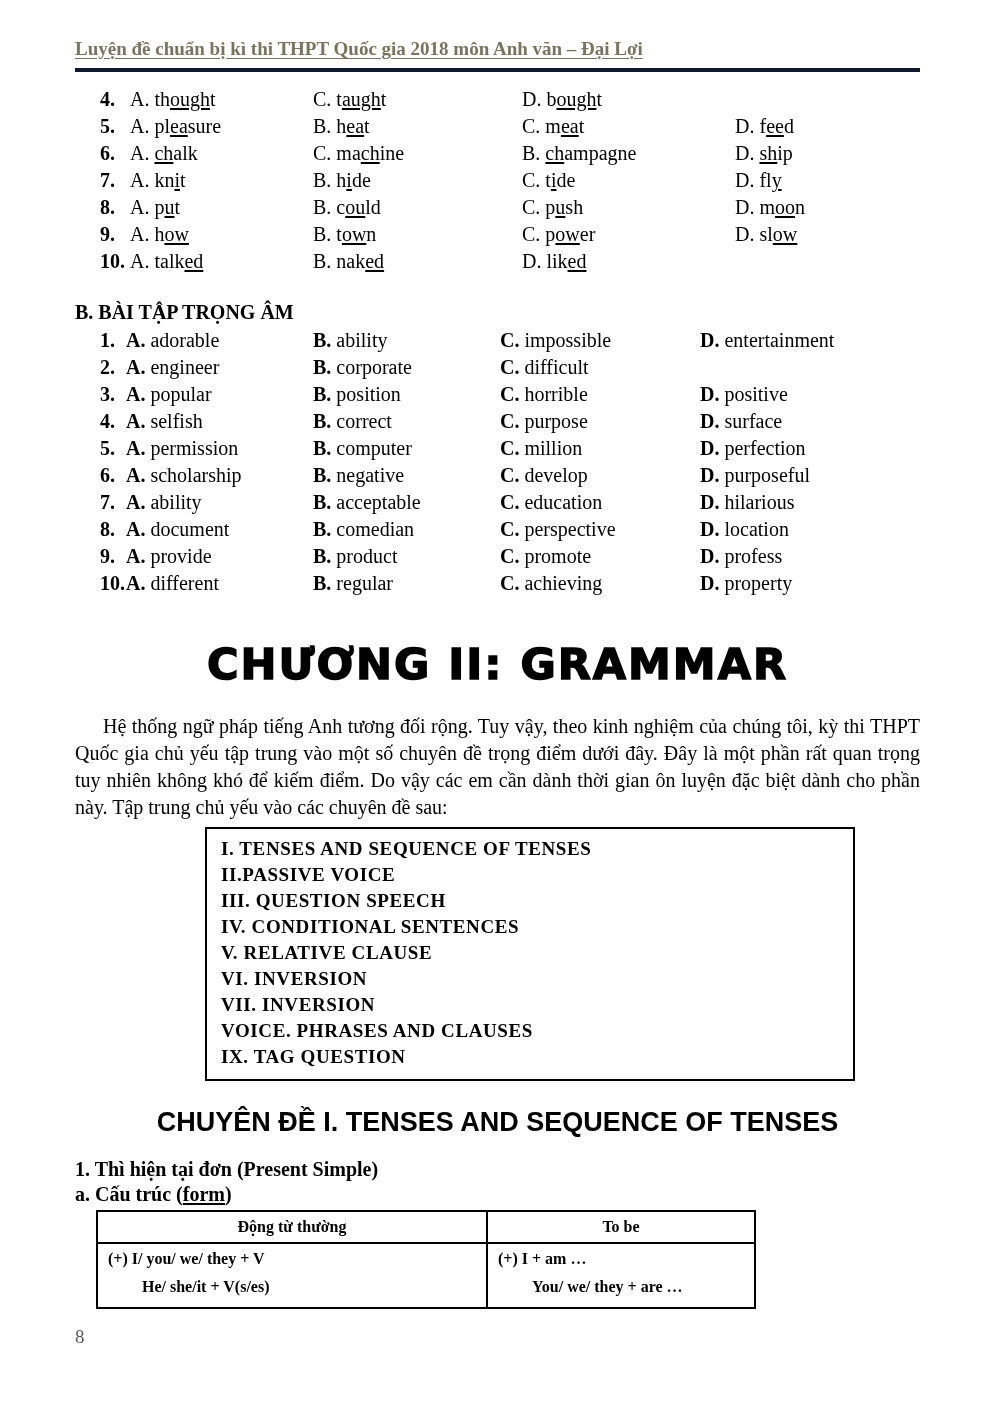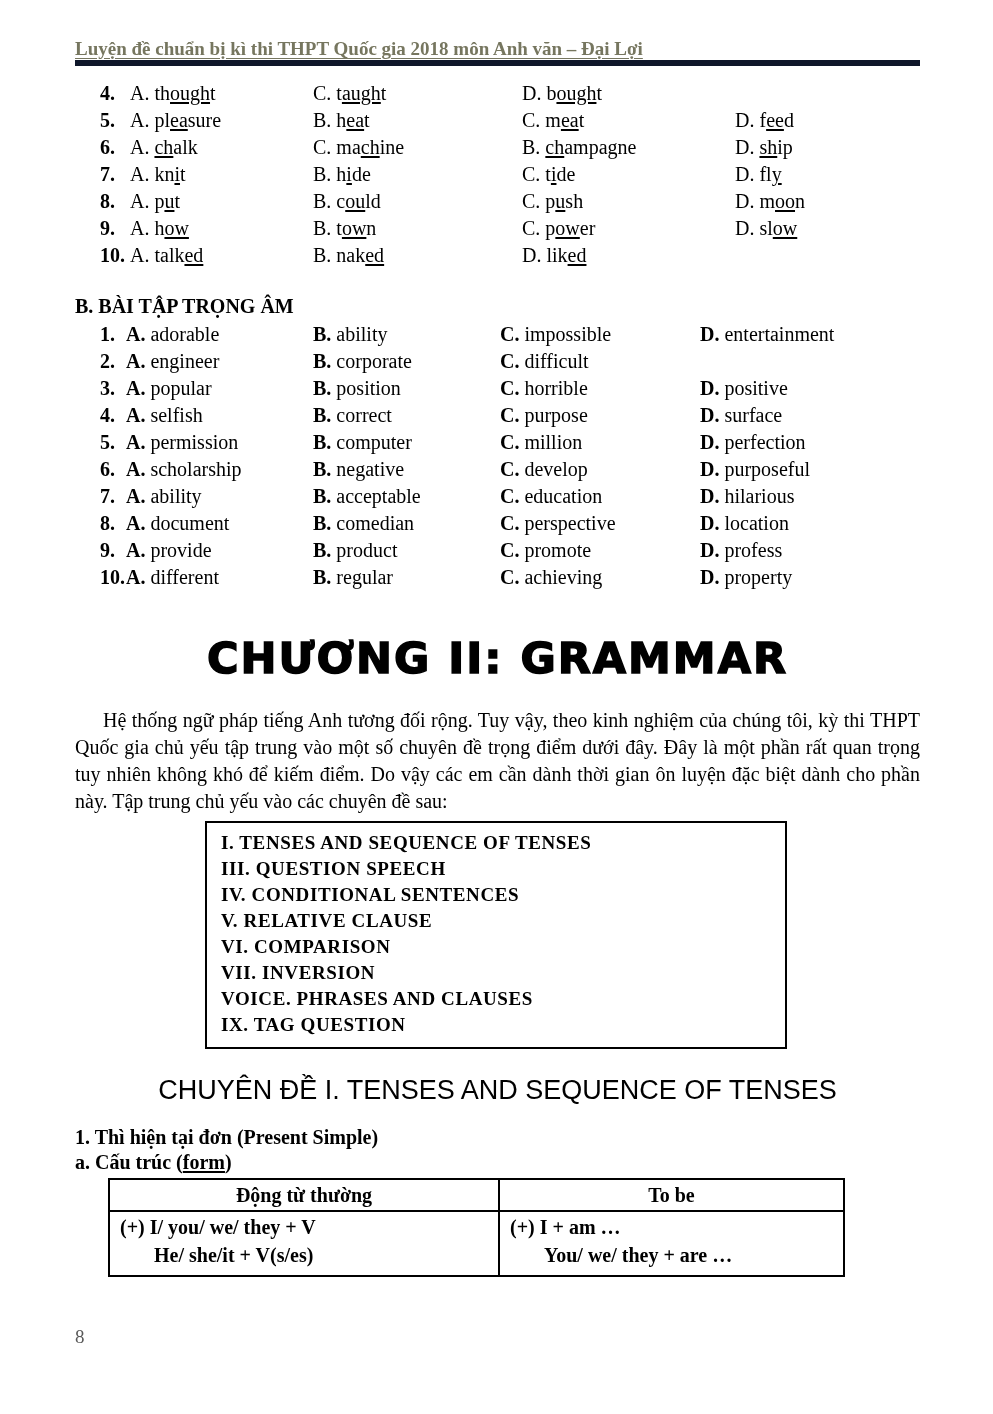--- a/index.html
+++ b/index.html
@@ -1,51 +1,51 @@
 <!DOCTYPE html>
 <html lang="vi"><head>
 <meta charset="utf-8">
 <style>
   html,body{margin:0;padding:0;}
   body{width:993px;height:1414px;background:#ffffff;color:#000;font-family:"Liberation Serif",serif;}
   .page{position:relative;width:993px;height:1414px;padding:38px 73px 0 75px;box-sizing:border-box;overflow:hidden;background:#fff;}
 
   
-  .header{border-bottom:6px solid #0f172a;padding-bottom:0;}
+  .header{border-bottom:4px solid #0f172a;padding-bottom:8px;}
   .header-title{font-weight:bold;font-size:19px;color:#76765f;text-decoration:underline;text-decoration-color:#76765f;text-underline-offset:3px;}
 
   
   .questions{padding-left:25px;font-size:20px;}
   #pron-questions{margin-top:14px;}
   #stress-questions{margin-top:3px;}
   .question-row{display:grid;line-height:27px;white-space:nowrap;}
   .pron-grid{grid-template-columns:30px 183px 209px 213px 1fr;}
   .stress-grid{grid-template-columns:26px 187px 187px 200px 1fr;}
   .q-num{font-weight:bold;}
   .bold{font-weight:bold;}
   .u{text-decoration:underline;text-underline-offset:2px;}
 
   .stress-heading{margin:26px 0 0 0;font-size:20px;font-weight:bold;}
 
   
   .chapter-heading{margin:42px 0 0 0;text-align:center;font-family:"DejaVu Sans",sans-serif;font-weight:bold;font-size:43px;letter-spacing:2px;-webkit-text-stroke:1.5px #000;}
 
   .intro{margin:24px 0 0 0;font-size:20px;line-height:27px;text-align:justify;text-indent:28px;}
 
-  .topics-box{margin:6px 0 0 130px;width:582px;box-sizing:border-box;border:2px solid #000;padding:7px 10px 9px 14px;}
+  .topics-box{margin:6px 0 0 130px;width:650px;box-sizing:border-box;border:2px solid #000;padding:7px 10px 9px 14px;}
   .topics-box ul{list-style:none;margin:0;padding:0;}
   .topic-item{font-weight:bold;font-size:19px;line-height:26px;letter-spacing:0.6px;}
 
-  .section-heading{margin:26px 0 0 0;text-align:center;font-family:"Liberation Sans",sans-serif;font-weight:normal;font-size:27px;}
+  .section-heading{margin:26px 0 0 0;text-align:center;font-family:"Liberation Sans",sans-serif;font-weight:bold;font-size:27px;}
 
   .sub1{margin:20px 0 0 0;font-size:20px;font-weight:bold;}
   .sub2{margin:2px 0 0 0;font-size:20px;font-weight:bold;}
 
   
-  .form-table{margin:4px 0 0 33px;width:737px;border-collapse:collapse;font-size:20px;}
+  .form-table{margin:4px 0 0 21px;width:660px;border-collapse:collapse;font-size:16px;}
   .form-table th,.form-table td{border:2px solid #000;}
   .form-table th{font-weight:bold;text-align:center;padding:1px 4px;line-height:28px;}
   .form-table td{vertical-align:top;padding:1px 8px 6px 10px;line-height:28px;font-weight:bold;}
   .cell-line2{padding-left:34px;}
 
   .page-number{position:absolute;left:75px;top:1326px;font-size:19px;color:#595959;}
 </style>
 </head>
 <body>
 
@@ -179,24 +179,25 @@
       </div>
     </div>
 
   <h1 class="chapter-heading">CHƯƠNG II: GRAMMAR</h1>
 
   <p class="intro">Hệ thống ngữ pháp tiếng Anh tương đối rộng. Tuy vậy, theo kinh nghiệm của chúng tôi, kỳ thi THPT Quốc gia chủ yếu tập trung vào một số chuyên đề trọng điểm dưới đây. Đây là một phần rất quan trọng tuy nhiên không khó để kiếm điểm. Do vậy các em cần dành thời gian ôn luyện đặc biệt dành cho phần này. Tập trung chủ yếu vào các chuyên đề sau:</p>
 
   <div class="topics-box">
     <ul id="topics-list">
         <li class="topic-item">I. TENSES AND SEQUENCE OF TENSES</li>
+        <li class="topic-item">II.PASSIVE VOICE</li>
         <li class="topic-item">III. QUESTION SPEECH</li>
         <li class="topic-item">IV. CONDITIONAL SENTENCES</li>
         <li class="topic-item">V. RELATIVE CLAUSE</li>
-        <li class="topic-item">VI. COMPARISON</li>
+        <li class="topic-item">VI. INVERSION</li>
         <li class="topic-item">VII. INVERSION</li>
         <li class="topic-item">VOICE. PHRASES AND CLAUSES</li>
         <li class="topic-item">IX. TAG QUESTION</li>
       </ul>
   </div>
 
   <h2 class="section-heading">CHUYÊN ĐỀ I. TENSES AND SEQUENCE OF TENSES</h2>
 
   <p class="sub1">1. Thì hiện tại đơn (Present Simple)</p>
 

